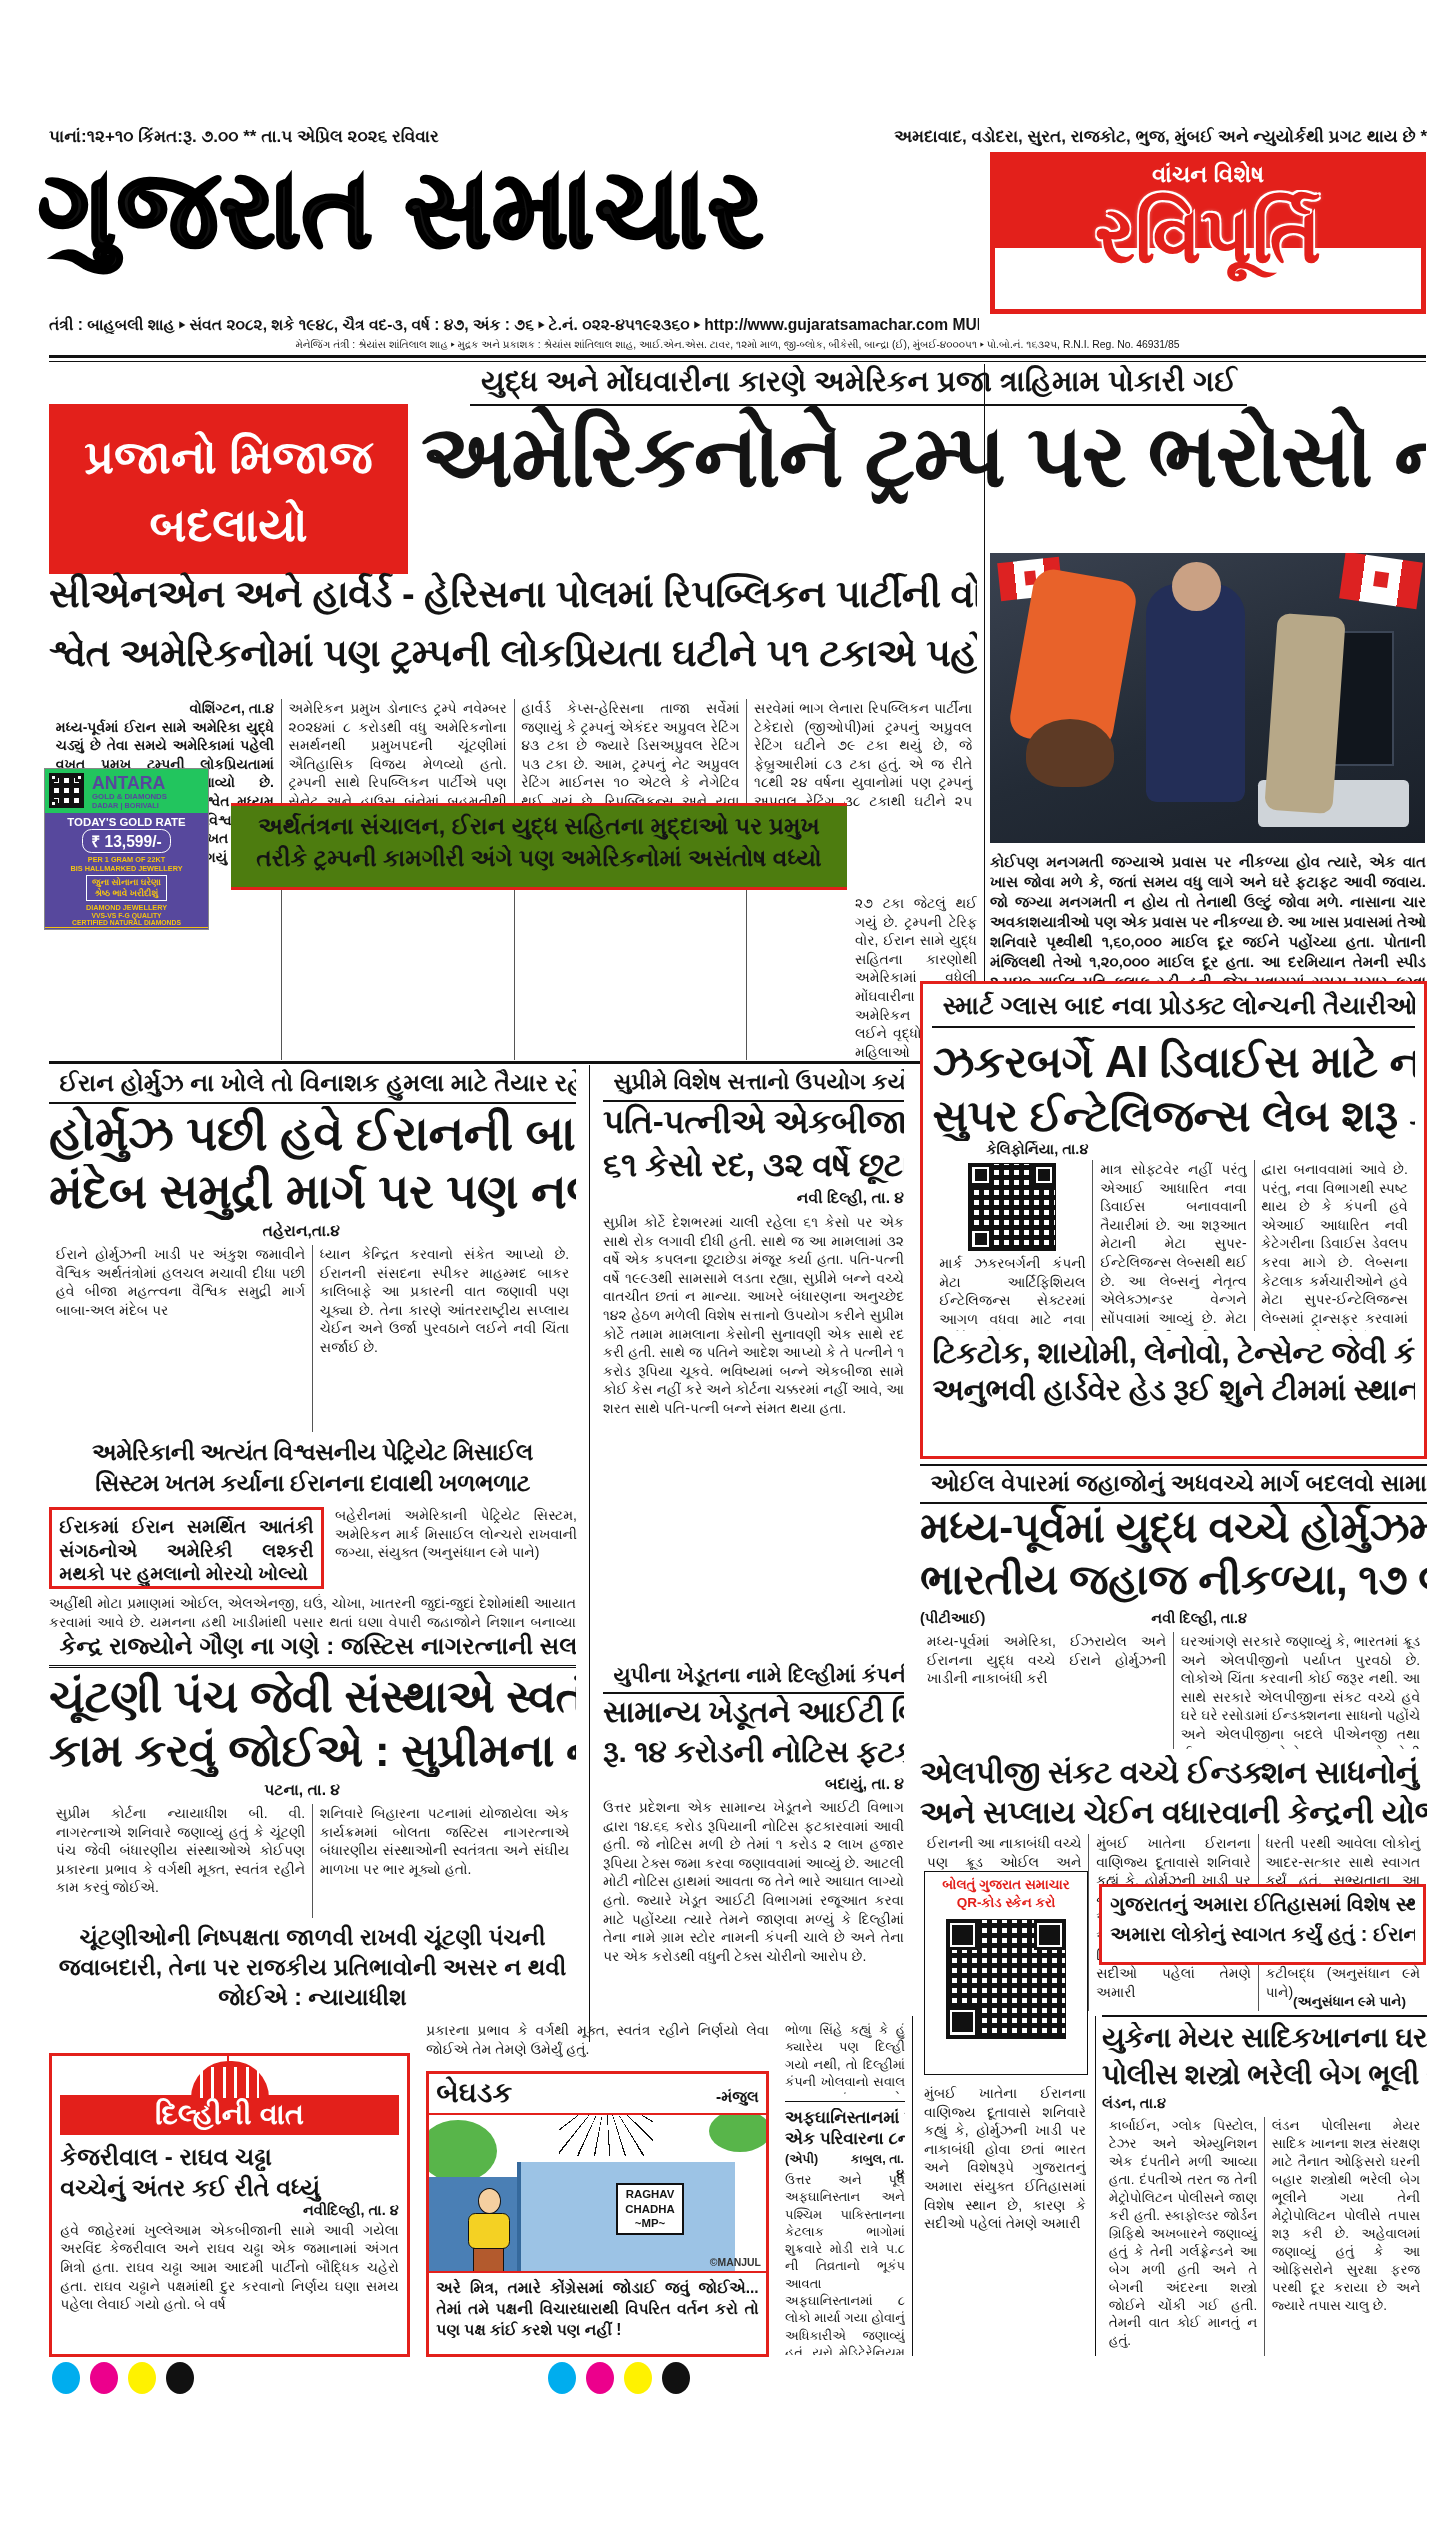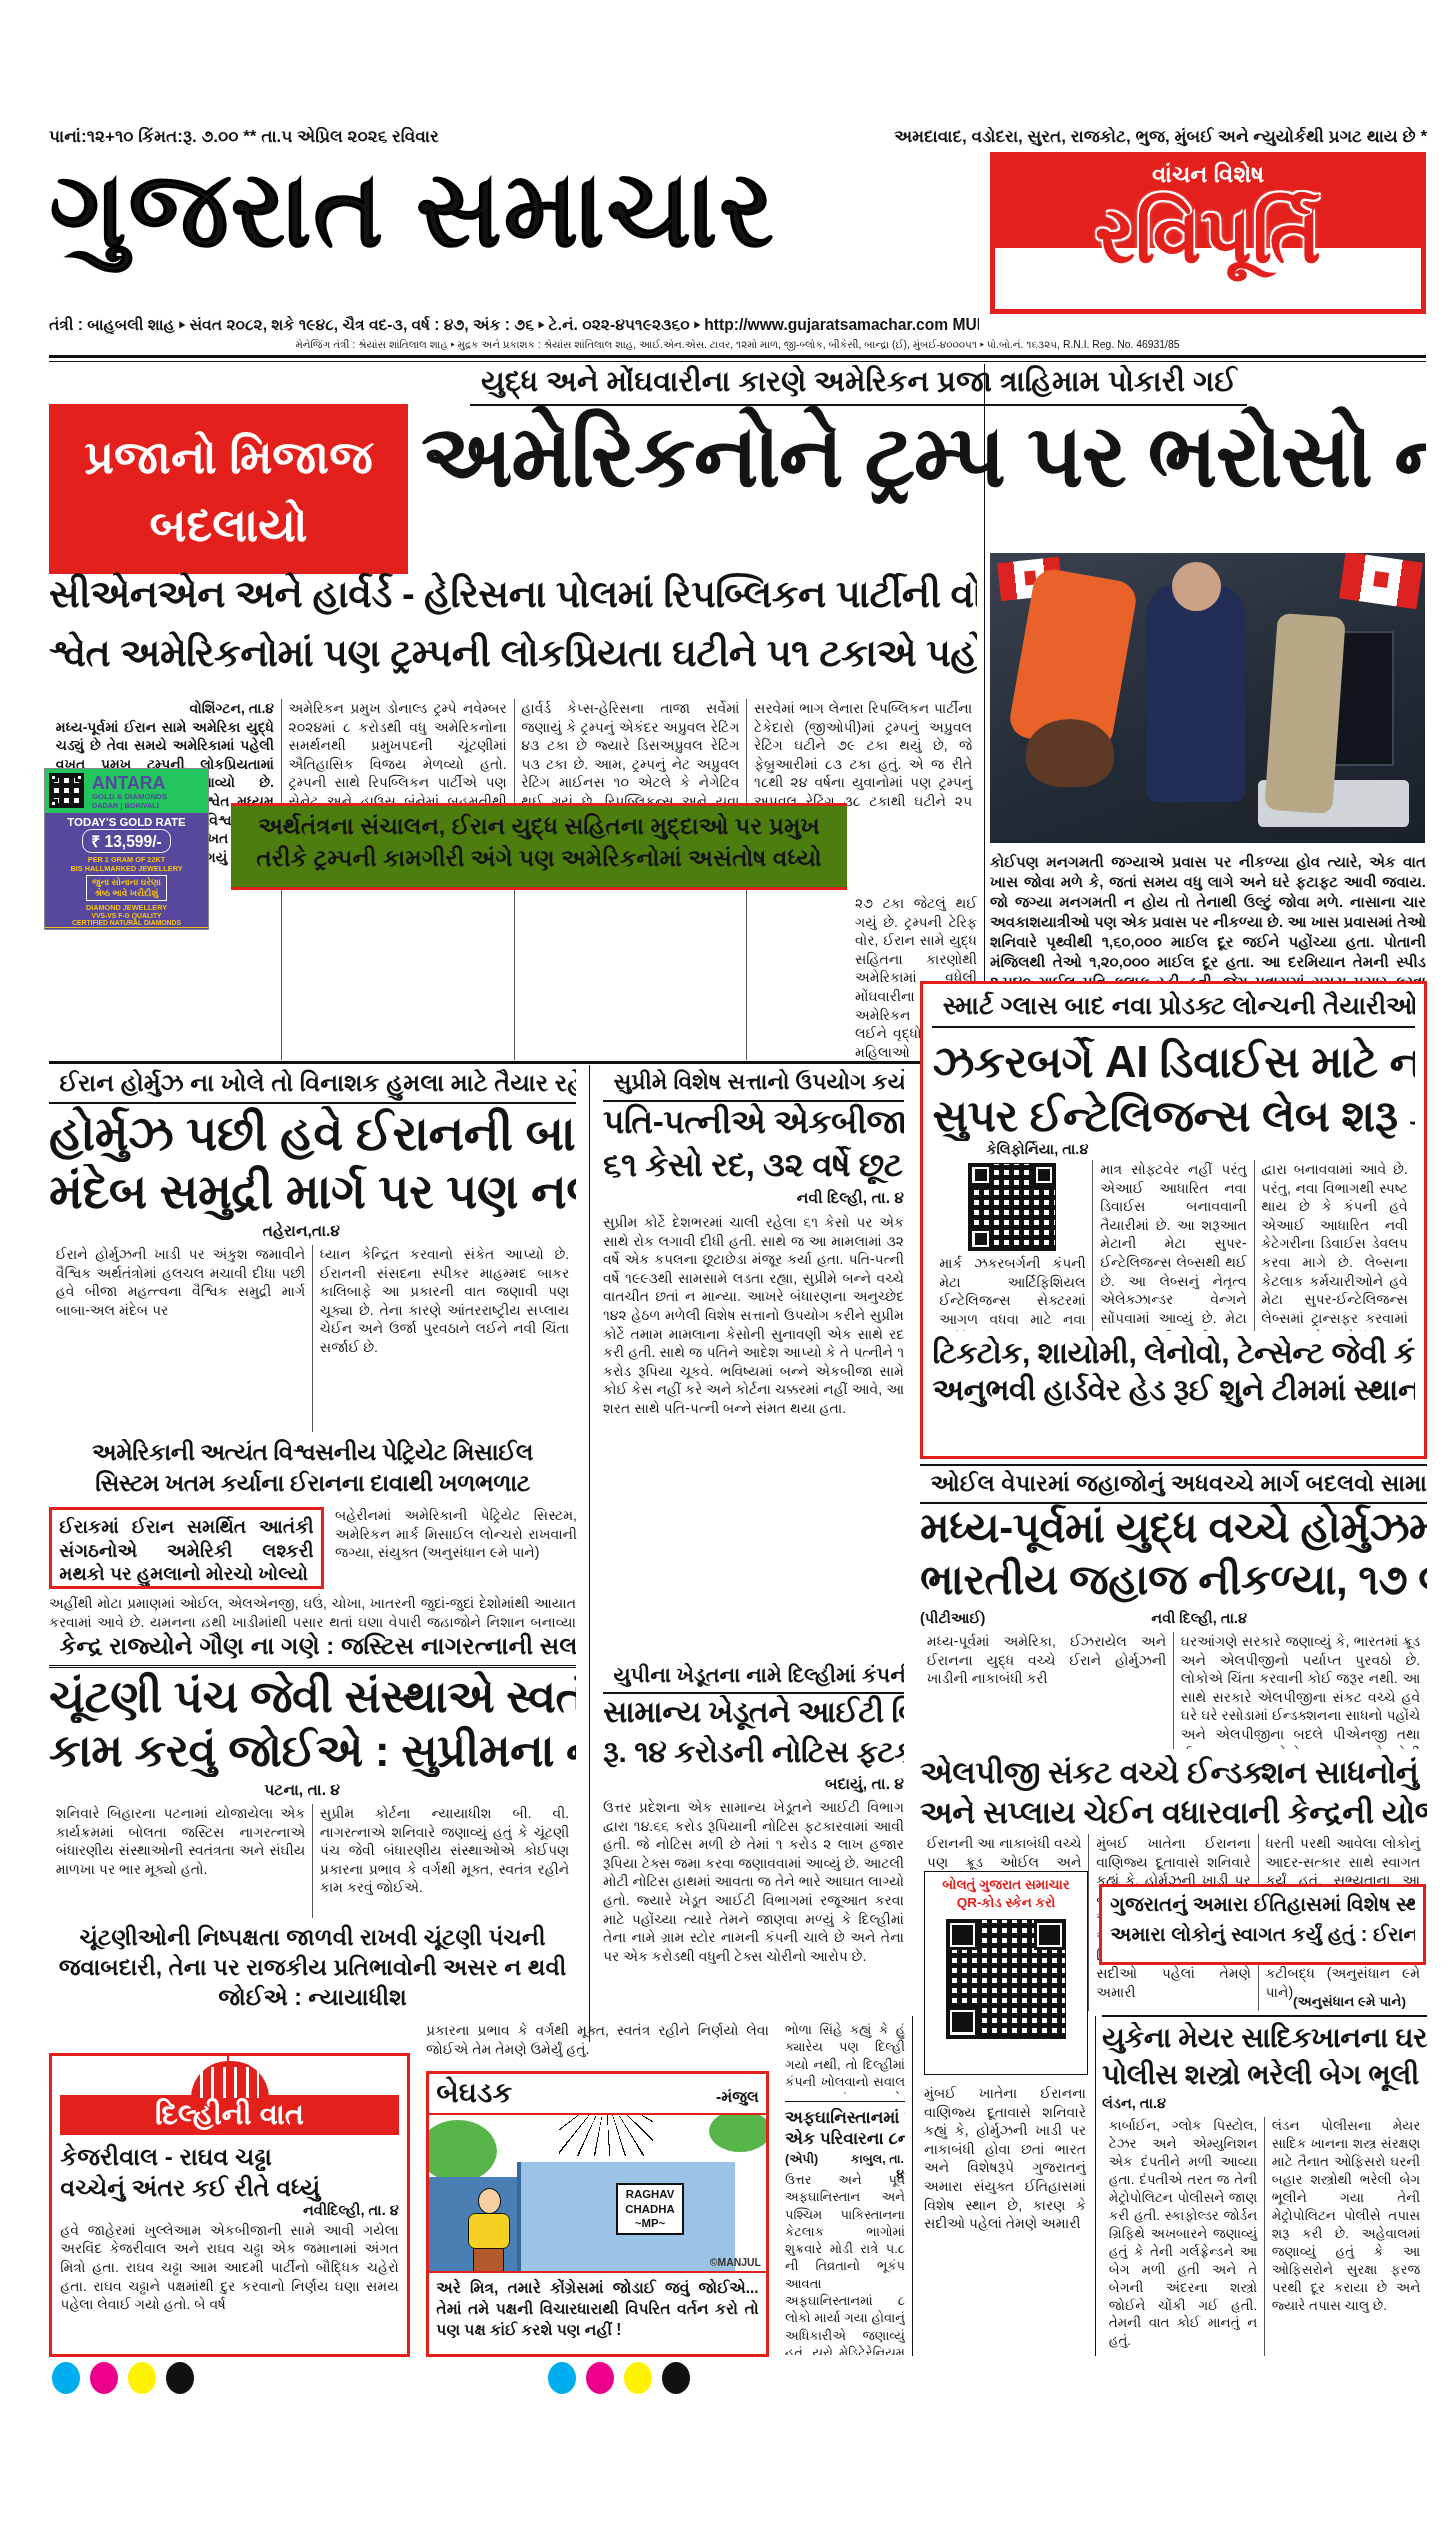--- a/index.html
+++ b/index.html
@@ -28,21 +28,21 @@
 .qr i:before{content:"";position:absolute;inset:2.1px;background:#111}
 .qr .tl{top:0;left:0}.qr .tr{top:0;right:0}.qr .bl{bottom:0;left:0}
 .dot{display:inline-block;width:28px;height:32px;border-radius:50%;margin-right:7.8px}
 </style>
 </head>
 <body>
 
 <div class="abs nw b" style="left:49px;top:127px;width:624px;font-size:17px">પાનાં:૧૨+૧૦  કિંમત:રૂ. ૭.૦૦ **  તા.૫ એપ્રિલ ૨૦૨૬ રવિવાર</div>
 <div class="abs nw b r" style="left:676px;top:127px;width:751px;font-size:17px">અમદાવાદ, વડોદરા, સુરત, રાજકોટ, ભુજ, મુંબઈ અને ન્યુયોર્કથી પ્રગટ થાય છે *</div>
 
-<div class="abs nw" style="left:49px;top:156px;width:930px;height:156px;font-size:107px;font-weight:400;
+<div class="abs nw" style="left:38px;top:156px;width:930px;height:156px;font-size:107px;font-weight:700;
             -webkit-text-stroke:3.6px #000;letter-spacing:1px;line-height:1.0">ગુજરાત સમાચાર</div>
 
 <div class="abs" style="left:990px;top:152px;width:436px;height:162px;background:var(--red);border:2.1px solid var(--red);overflow:hidden">
   <div class="abs" style="left:3.1px;right:3.1px;bottom:3.1px;height:61px;background:#fff"></div>
   <div class="abs c b" style="left:0;top:7.3px;width:100%;color:#fff;font-size:23px">વાંચન વિશેષ</div>
   <div class="abs c nw" style="left:0;top:36px;width:100%;font-size:78px;font-weight:900;color:var(--red);
               text-shadow:0 0 5.2px #fff,1.6px 1.6px 0 #fff,-1.6px -1.6px 0 #fff,1.6px -1.6px 0 #fff,-1.6px 1.6px 0 #fff">રવિપૂર્તિ</div>
 </div>
 
 <div class="abs c nw b" style="left:49px;top:316px;width:930px;font-size:15.6px">તંત્રી : બાહુબલી શાહ ▸ સંવત ૨૦૮૨, શકે ૧૯૪૮, ચૈત્ર વદ-૩, વર્ષ : ૪૭, અંક : ૭૬ ▸ ટે.નં. ૦૨૨-૪૫૧૯૨૩૬૦ ▸ http://www.gujaratsamachar.com  MUMBAI</div>
@@ -149,22 +149,22 @@
   <div class="b j" style="font-size:18.7px;line-height:1.25">ઈરાકમાં ઈરાન સમર્થિત આતંકી સંગઠનોએ અમેરિકી લશ્કરી મથકો પર હુમલાનો મોરચો ખોલ્યો</div>
 </div>
 <div class="abs bodytxt" style="left:335px;top:1506px;width:242px;height:85px">બહેરીનમાં અમેરિકાની પેટ્રિયેટ સિસ્ટમ, અમેરિકન માર્ક મિસાઈલ લોન્ચરો રાખવાની જગ્યા, સંયુક્ત (અનુસંધાન ૯મે પાને)</div>
 <div class="abs bodytxt" style="left:49px;top:1594px;width:527px;height:33px">અહીંથી મોટા પ્રમાણમાં ઓઈલ, એલએનજી, ઘઉં, ચોખા, ખાતરની જુદાં-જુદાં દેશોમાંથી આયાત કરવામાં આવે છે. યમનના હુથી ખાડીમાંથી પસાર થતાં ઘણા વેપારી જહાજોને નિશાન બનાવ્યા હતા. આ માર્ગ અગાઉ પણ હુથીઓના લીધે અવરોધાયો છે.</div>
 
 <div class="abs strap strap2" style="left:49px;top:1632px;width:527px;font-size:24px"><span>કેન્દ્ર રાજ્યોને ગૌણ ના ગણે : જસ્ટિસ નાગરત્નાની સલાહ</span></div>
 <div class="abs hl nw" style="left:49px;top:1671px;width:527px;font-size:45px">ચૂંટણી પંચ જેવી સંસ્થાએ સ્વતંત્ર રહી</div>
 <div class="abs hl nw" style="left:49px;top:1725px;width:527px;font-size:45px">કામ કરવું જોઈએ : સુપ્રીમના ન્યાયાધીશ</div>
 <div class="abs r dl" style="left:49px;top:1781px;width:291px;font-size:15.6px">પટના, તા. ૪</div>
 <div class="abs cols bodytxt" style="left:49px;top:1804px;width:527px;height:114px">
+  <div>સુપ્રીમ કોર્ટના ન્યાયાધીશ બી. વી. નાગરત્નાએ શનિવારે જણાવ્યું હતું કે ચૂંટણી પંચ જેવી બંધારણીય સંસ્થાઓએ કોઈપણ પ્રકારના પ્રભાવ કે વર્ગથી મૂક્ત, સ્વતંત્ર રહીને કામ કરવું જોઈએ.</div>
   <div>શનિવારે બિહારના પટનામાં યોજાયેલા એક કાર્યક્રમમાં બોલતા જસ્ટિસ નાગરત્નાએ બંધારણીય સંસ્થાઓની સ્વતંત્રતા અને સંઘીય માળખા પર ભાર મૂક્યો હતો.</div>
-  <div>સુપ્રીમ કોર્ટના ન્યાયાધીશ બી. વી. નાગરત્નાએ શનિવારે જણાવ્યું હતું કે ચૂંટણી પંચ જેવી બંધારણીય સંસ્થાઓએ કોઈપણ પ્રકારના પ્રભાવ કે વર્ગથી મૂક્ત, સ્વતંત્ર રહીને કામ કરવું જોઈએ.</div>
 </div>
 <div class="abs c b j" style="left:49px;top:1923px;width:527px;height:120px;font-size:23px;line-height:1.3;text-align:center;overflow:hidden">ચૂંટણીઓની નિષ્પક્ષતા જાળવી રાખવી ચૂંટણી પંચની જવાબદારી, તેના પર રાજકીય પ્રતિભાવોની અસર ન થવી જોઈએ : ન્યાયાધીશ</div>
 
 <div class="rule" style="left:589px;top:1065px;width:1px;height:977px"></div>
 <div class="abs strap" style="left:603px;top:1069px;width:301px;font-size:22px"><span>સુપ્રીમે વિશેષ સત્તાનો ઉપયોગ કર્યો</span></div>
 <div class="abs hl nw" style="left:603px;top:1103px;width:301px;font-size:33px">પતિ-પત્નીએ એકબીજા સામે કરેલા</div>
 <div class="abs hl nw" style="left:603px;top:1146px;width:301px;font-size:33px">૬૧ કેસો રદ, ૩૨ વર્ષે છૂટાછેડા</div>
 <div class="abs r dl" style="left:603px;top:1189px;width:301px;font-size:15.6px">નવી દિલ્હી, તા. ૪</div>
 <div class="abs bodytxt" style="left:603px;top:1213px;width:301px;height:442px">સુપ્રીમ કોર્ટે દેશભરમાં ચાલી રહેલા ૬૧ કેસો પર એક સાથે રોક લગાવી દીધી હતી. સાથે જ આ મામલામાં ૩૨ વર્ષે એક કપલના છૂટાછેડા મંજૂર કર્યા હતા. પતિ-પત્ની વર્ષે ૧૯૯૩થી સામસામે લડતા રહ્યા, સુપ્રીમે બન્ને વચ્ચે વાતચીત છતાં ન માન્યા. આખરે બંધારણના અનુચ્છેદ ૧૪૨ હેઠળ મળેલી વિશેષ સત્તાનો ઉપયોગ કરીને સુપ્રીમ કોર્ટે તમામ મામલાના કેસોની સુનાવણી એક સાથે રદ કરી હતી. સાથે જ પતિને આદેશ આપ્યો કે તે પત્નીને ૧ કરોડ રૂપિયા ચૂકવે. ભવિષ્યમાં બન્ને એકબીજા સામે કોઈ કેસ નહીં કરે અને કોર્ટના ચક્કરમાં નહીં આવે, આ શરત સાથે પતિ-પત્ની બન્ને સંમત થયા હતા.</div>
 

